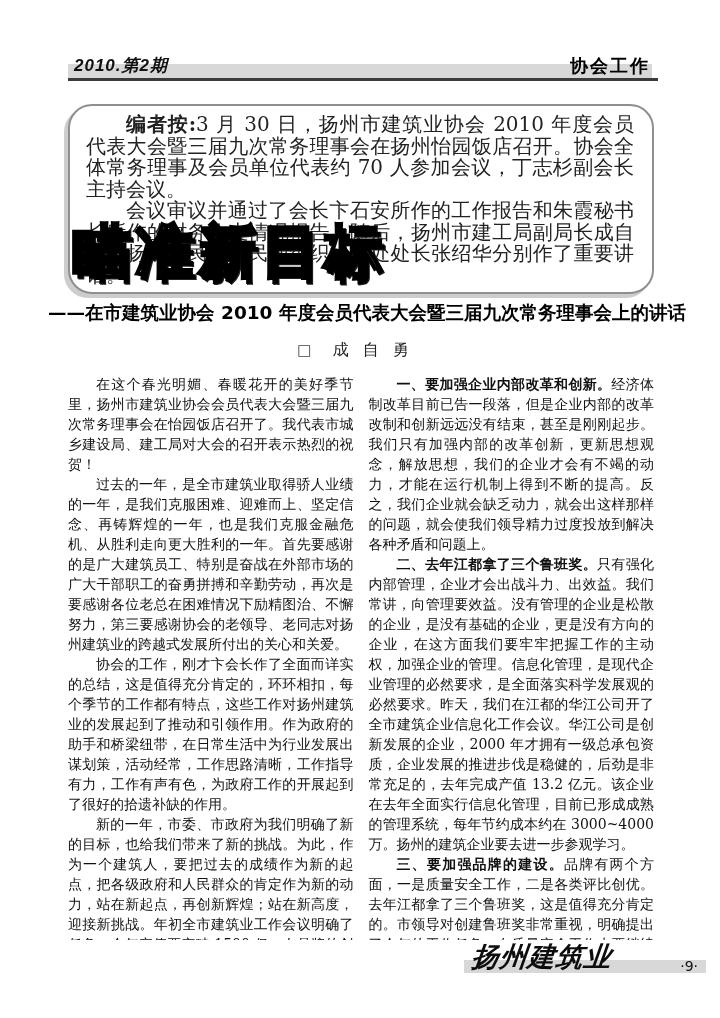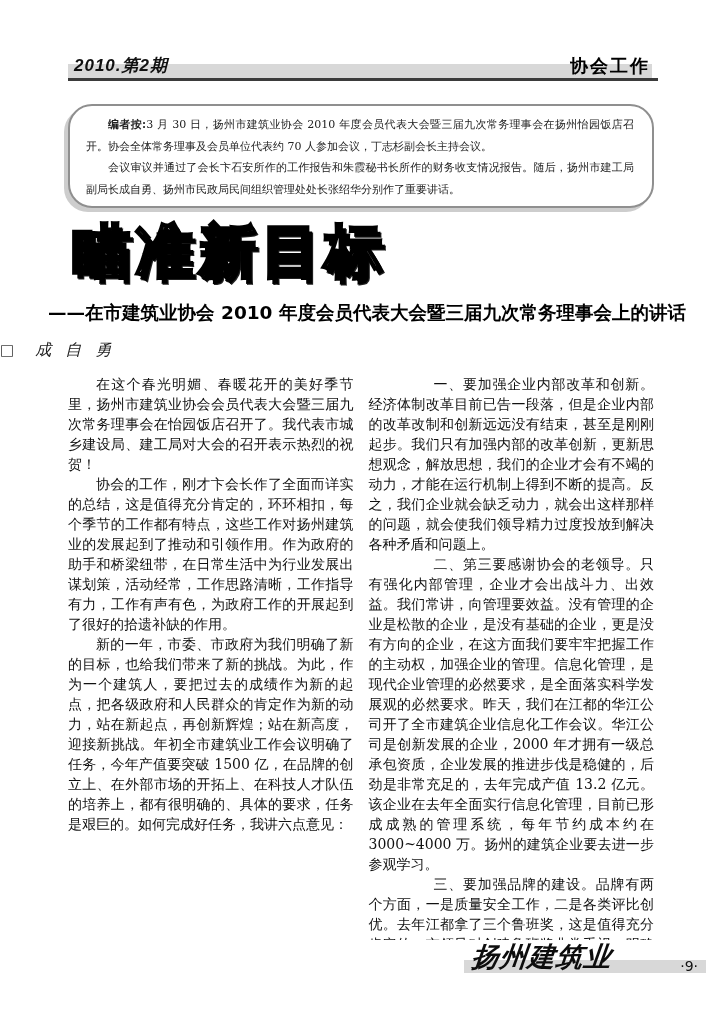--- a/index.html
+++ b/index.html
@@ -41,21 +41,21 @@
   
   .editor-box {
     position: absolute; left: 68px; right: 66px; top: 104px;
     border: 2px solid #8f8f8f; border-radius: 24px;
     box-shadow: -4px 4px 0 #cdcdcd;
     padding: 8px 18px 6px 16px;
     background: #fff;
   }
   .editor-box p {
     margin: 0; text-indent: 2em;
-    font-size: 11px; line-height: 21.5px;
+    font-size: 20px; line-height: 21.5px;
     text-align: justify; color: #222;
   }
   .editor-label { font-weight: bold; }
 
   
   .main-title {
     position: absolute; left: 72px; right: 64px; top: 220px;
     display: flex; justify-content: space-between;
   }
   .main-title span {
@@ -67,33 +67,33 @@
     white-space: nowrap;
   }
   .subtitle {
     position: absolute; left: 0; right: 0; top: 300px;
     text-align: center;
     font-family: "DejaVu Sans", "Liberation Sans", sans-serif;
     font-weight: bold; font-size: 18.5px; color: #000; margin-left: 14px;
   }
   .author-line {
     position: absolute; left: 0; right: 0; top: 340px;
-    font-size: 16px; color: #222; font-style: italic;
+    text-align: center; font-size: 16px; color: #222;
   }
   .author-marker { margin-right: 16px; font-size: 15px; color: #444; }
   .author-name { letter-spacing: 14px; }
 
   
   .columns {
     position: absolute; left: 68px; right: 66px; top: 374px; bottom: 78px;
     display: flex; gap: 15px; overflow: hidden;
   }
   .col { flex: 1 1 0; font-size: 14px; line-height: 20px; text-align: justify; color: #111; }
   .col p { margin: 0; text-indent: 2em; }
-  .lead { font-weight: normal; margin-left: 37px; }
+  .lead { font-weight: bold; }
 
   
   .footer { position: absolute; right: 14px; bottom: 44px; width: 242px; height: 32px; }
   .footer-band { position: absolute; left: 0; right: 0; bottom: 1px; height: 13px; background: #d8d8d8; }
   .journal-name {
     position: absolute; left: 8px; bottom: -1px;
     font-family: "DejaVu Serif", serif;
     font-weight: bold; font-style: italic;
     font-size: 27px; letter-spacing: 1px; color: #0d0d0d;
     transform: skewX(-6deg);
@@ -127,26 +127,27 @@
   <div class="subtitle">——在市建筑业协会 2010 年度会员代表大会暨三届九次常务理事会上的讲话</div>
 
   <div class="author-line">
     <span class="author-marker">□</span>
     <span class="author-name">成自勇</span>
   </div>
 
   <div class="columns">
     <div class="col">
       <p>在这个春光明媚、春暖花开的美好季节里，扬州市建筑业协会会员代表大会暨三届九次常务理事会在怡园饭店召开了。我代表市城乡建设局、建工局对大会的召开表示热烈的祝贺！</p>
+      <p>过去的一年，是全市建筑业取得骄人业绩的一年，是我们克服困难、迎难而上、坚定信念、再铸辉煌的一年，也是我们克服金融危机、从胜利走向更大胜利的一年。首先要感谢的是广大建筑员工、特别是奋战在外部市场的广大干部职工的奋勇拼搏和辛勤劳动，再次是要感谢各位老总在困难情况下励精图治、不懈努力，第三要感谢协会的老领导、老同志对扬州建筑业的跨越式发展所付出的关心和关爱。</p>
       <p>协会的工作，刚才卞会长作了全面而详实的总结，这是值得充分肯定的，环环相扣，每个季节的工作都有特点，这些工作对扬州建筑业的发展起到了推动和引领作用。作为政府的助手和桥梁纽带，在日常生活中为行业发展出谋划策，活动经常，工作思路清晰，工作指导有力，工作有声有色，为政府工作的开展起到了很好的拾遗补缺的作用。</p>
       <p>新的一年，市委、市政府为我们明确了新的目标，也给我们带来了新的挑战。为此，作为一个建筑人，要把过去的成绩作为新的起点，把各级政府和人民群众的肯定作为新的动力，站在新起点，再创新辉煌；站在新高度，迎接新挑战。年初全市建筑业工作会议明确了任务，今年产值要突破 1500 亿，在品牌的创立上、在外部市场的开拓上、在科技人才队伍的培养上，都有很明确的、具体的要求，任务是艰巨的。如何完成好任务，我讲六点意见：</p>
     </div>
     <div class="col">
       <p><span class="lead">一、要加强企业内部改革和创新。</span><span>经济体制改革目前已告一段落，但是企业内部的改革改制和创新远远没有结束，甚至是刚刚起步。我们只有加强内部的改革创新，更新思想观念，解放思想，我们的企业才会有不竭的动力，才能在运行机制上得到不断的提高。反之，我们企业就会缺乏动力，就会出这样那样的问题，就会使我们领导精力过度投放到解决各种矛盾和问题上。</span></p>
-      <p><span class="lead">二、第三要感谢协会的老领导。</span><span>只有强化内部管理，企业才会出战斗力、出效益。我们常讲，向管理要效益。没有管理的企业是松散的企业，是没有基础的企业，更是没有方向的企业，在这方面我们要牢牢把握工作的主动权，加强企业的管理。信息化管理，是现代企业管理的必然要求，是全面落实科学发展观的必然要求。昨天，我们在江都的华江公司开了全市建筑企业信息化工作会议。华江公司是创新发展的企业，2000 年才拥有一级总承包资质，企业发展的推进步伐是稳健的，后劲是非常充足的，去年完成产值 13.2 亿元。该企业在去年全面实行信息化管理，目前已形成成熟的管理系统，每年节约成本约在 3000~4000 万。扬州的建筑企业要去进一步参观学习。</span></p>
+      <p><span class="lead">二、去年江都拿了三个鲁班奖。</span><span>只有强化内部管理，企业才会出战斗力、出效益。我们常讲，向管理要效益。没有管理的企业是松散的企业，是没有基础的企业，更是没有方向的企业，在这方面我们要牢牢把握工作的主动权，加强企业的管理。信息化管理，是现代企业管理的必然要求，是全面落实科学发展观的必然要求。昨天，我们在江都的华江公司开了全市建筑企业信息化工作会议。华江公司是创新发展的企业，2000 年才拥有一级总承包资质，企业发展的推进步伐是稳健的，后劲是非常充足的，去年完成产值 13.2 亿元。该企业在去年全面实行信息化管理，目前已形成成熟的管理系统，每年节约成本约在 3000~4000 万。扬州的建筑企业要去进一步参观学习。</span></p>
       <p><span class="lead">三、要加强品牌的建设。</span><span>品牌有两个方面，一是质量安全工作，二是各类评比创优。去年江都拿了三个鲁班奖，这是值得充分肯定的。市领导对创建鲁班奖非常重视，明确提出了今年的工作任务。在质量安全工作上要继续强化管理，发生了质量安全事故对企业名声有影响，对企业效益有损害，大家要认真抓好安全生产、工程质量，坚决杜绝各类事故的发生。</span></p>
     </div>
   </div>
 
   <div class="footer">
     <div class="footer-band"></div>
     <span class="journal-name">扬州建筑业</span>
     <span class="page-number">·9·</span>
   </div>
 

